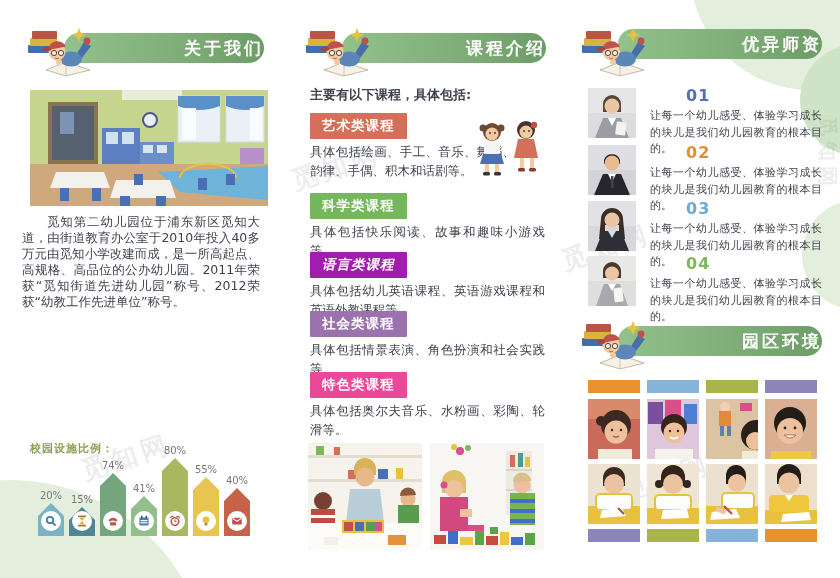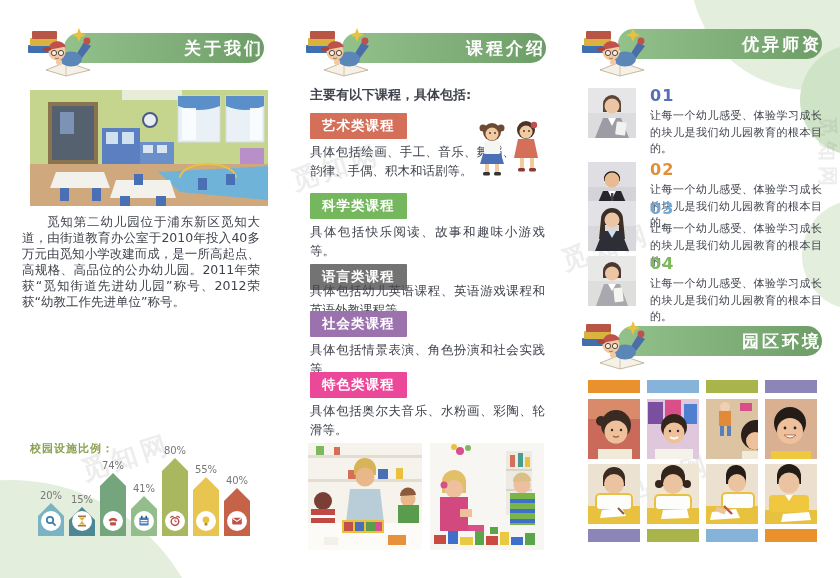--- a/index.html
+++ b/index.html
@@ -18,21 +18,21 @@
   .para p{margin:0;text-indent:2em;}
   .chart-title{position:absolute;font-size:11px;font-weight:bold;color:#8ba253;letter-spacing:1px;text-align:right;}
   .chart{position:absolute;display:flex;align-items:flex-end;gap:5px;}
   .bar-wrap{position:relative;width:26px;display:flex;flex-direction:column;align-items:center;justify-content:flex-end;}
   .bar-label{font-size:10px;color:#777;margin-bottom:2px;}
   .bar{position:relative;width:26px;clip-path:polygon(50% 0,100% 13px,100% 100%,0 100%,0 13px);}
   .bar .disc{position:absolute;left:3px;bottom:5px;width:20px;height:20px;border-radius:50%;background:#fff;
              display:flex;align-items:center;justify-content:center;}
   .tag{position:absolute;color:#fff;font-size:13.5px;font-weight:bold;letter-spacing:1px;padding:4px 12px;border-radius:1px;}
   .cdesc{position:absolute;font-size:12.5px;line-height:1.5;color:#3f434c;text-align:justify;}
-  .tnum{font-size:16px;font-weight:bold;letter-spacing:1px;line-height:1;}
+  .tnum{font-size:16px;font-weight:bold;letter-spacing:1px;line-height:1;margin-left:36px;}
   .tdesc{font-size:11px;line-height:1.5;color:#3f434c;margin-top:4px;text-align:justify;}
   .photo{position:absolute;overflow:hidden;}
   .photo svg{display:block;}
   .gridbar{position:absolute;height:13px;width:52px;}
 </style>
 </head>
 <body>
 
 <div class="page">
 
@@ -238,21 +238,21 @@
     <polygon points="48,23 64,23 68,42 44,42" fill="#d4705a"></polygon>
     <rect x="50" y="42" width="4" height="11" fill="#f3c9a2"></rect>
       <rect x="60" y="42" width="4" height="11" fill="#f3c9a2"></rect>
     <rect x="48" y="52" width="7" height="3.5" rx="1.5" fill="#8a3a32"></rect>
       <rect x="59" y="52" width="7" height="3.5" rx="1.5" fill="#8a3a32"></rect>
   </svg>
 
   <div class="tag" style="left:310px;top:193px;background:#74b75c;">科学类课程</div>
   <div class="cdesc" style="left:310px;top:223px;width:235px;">具体包括快乐阅读、故事和趣味小游戏等。</div>
 
-  <div class="tag" style="left:310px;top:264px;background:#737373;">语言类课程</div>
+  <div class="tag" style="left:310px;top:252px;background:#a21caf;font-style:italic;">语言类课程</div>
   <div class="cdesc" style="left:310px;top:282px;width:235px;">具体包括幼儿英语课程、英语游戏课程和英语外教课程等。</div>
 
   <div class="tag" style="left:310px;top:311px;background:#9b72ae;">社会类课程</div>
   <div class="cdesc" style="left:310px;top:341px;width:235px;">具体包括情景表演、角色扮演和社会实践等。</div>
 
   <div class="tag" style="left:310px;top:372px;background:#ec4899;">特色类课程</div>
   <div class="cdesc" style="left:310px;top:402px;width:235px;">具体包括奥尔夫音乐、水粉画、彩陶、轮滑等。</div>
 
   <div class="photo" style="left:308px;top:443px;width:114px;height:107px;">
     <svg width="114" height="107" viewBox="0 0 114 107">
@@ -341,21 +341,21 @@
         <polygon points="20,30 28,30 24,38" fill="#fff"></polygon>
         <rect x="28" y="34" width="10" height="13" rx="1" fill="#f2f2f0" transform="rotate(8 33 40)"></rect>
       </svg>
     </div>
     <div class="abs" style="left:62px;top:0;width:172px;">
       <div class="tnum" style="color:#5570b8;">01</div>
       <div class="tdesc">让每一个幼儿感受、体验学习成长的块儿是我们幼儿园教育的根本目的。</div>
     </div>
   </div>
 
-  <div class="abs" style="left:588px;top:162px;width:234px;height:52px;">
+  <div class="abs" style="left:588px;top:145px;width:234px;height:52px;">
     <div class="photo" style="left:0;top:0;width:48px;height:50px;">
       <svg width="48" height="50" viewBox="0 0 48 50">
           <rect width="48" height="50" fill="#d4d4d8"></rect>
           <rect width="48" height="25" fill="#dfdfe3"></rect>
         <path d="M16,15 a8.5,8.5 0 0 1 16,0 l0,4 -16,0 z" fill="#1e1a16"></path>
         <circle cx="24" cy="18" r="7.5" fill="#e8bb92"></circle>
         <polygon points="6,50 15,29 33,29 42,50" fill="#26262c"></polygon>
         <polygon points="20,29 28,29 24,37" fill="#fff"></polygon>
         <rect x="23" y="31" width="2.4" height="12" fill="#44444c"></rect>
       </svg>

